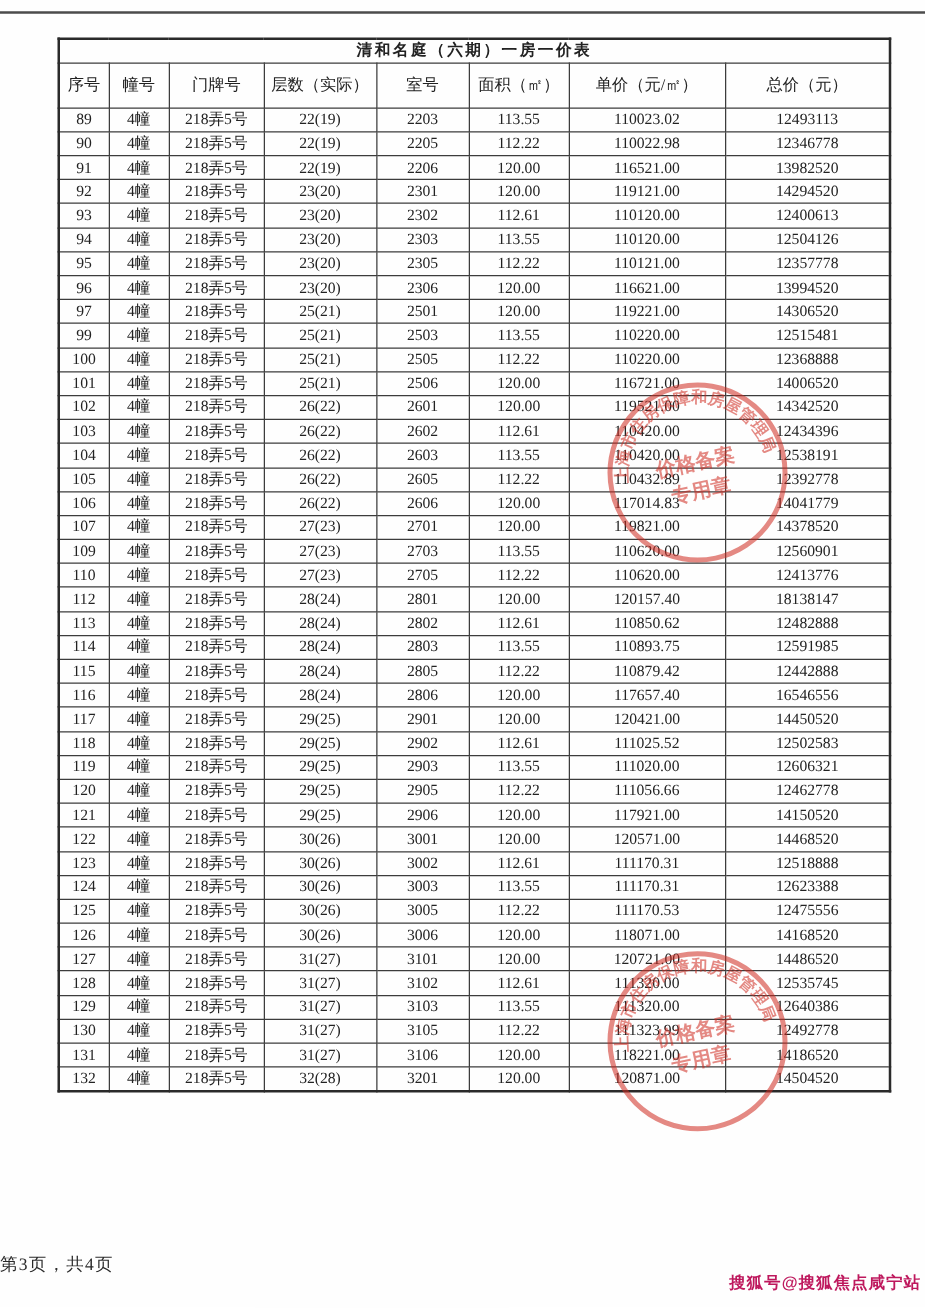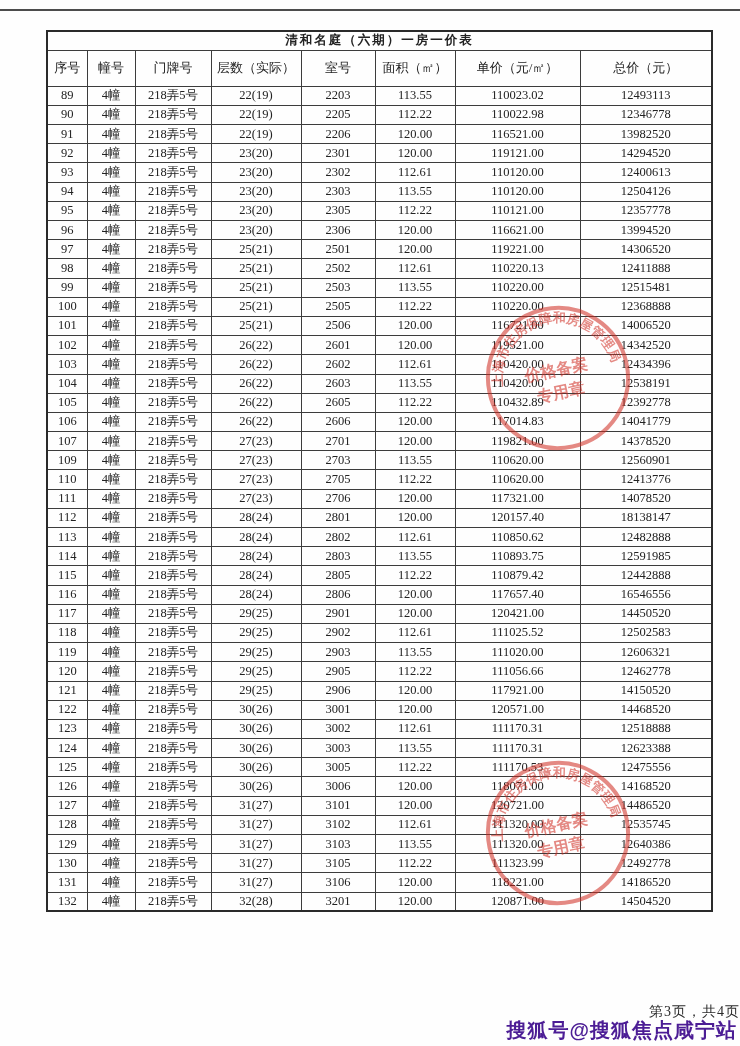--- a/index.html
+++ b/index.html
@@ -20,27 +20,27 @@
   table.price th, table.price td {
     border:1px solid #3c3c3c; text-align:center; vertical-align:middle;
     padding:0 2px; font-size:12.5px; height:19.2px; line-height:1.05;
     white-space:nowrap; overflow:hidden; color:#222;
   }
   .title-cell {
     font-size:20px; font-weight:bold; height:37px; letter-spacing:2px; color:#111;margin-top:46px;
   }
   tr.cols th { font-weight:normal; height:36px; font-size:13px; }
   .footer {
-    position:absolute; left:0; top:1003px; width:740px; text-align:right;
+    position:absolute; left:0; top:1003px; width:740px; text-align:left;
     font-size:14px; color:#2a2a2a; letter-spacing:1px;
   }
   .watermark {
     position:absolute; right:3px; top:1017px;
     font-family:"Liberation Sans","DejaVu Sans",sans-serif;
-    font-size:20px; font-weight:bold; color:#4c1d95; letter-spacing:1px;
+    font-size:13px; font-weight:bold; color:#be185d; letter-spacing:1px;
   }
   .stamp { position:absolute; pointer-events:none; opacity:0.55; }
   .stamp text { font-family:"Liberation Serif","DejaVu Serif",serif; font-weight:bold; }
 </style>
 </head>
 <body>
 
 <div class="page">
 
   <div class="top-rule"></div>
@@ -156,30 +156,20 @@
           <td>97</td>
           <td>4幢</td>
           <td>218弄5号</td>
           <td>25(21)</td>
           <td>2501</td>
           <td>120.00</td>
           <td>119221.00</td>
           <td>14306520</td>
         </tr>
         <tr>
-          <td>98</td>
-          <td>4幢</td>
-          <td>218弄5号</td>
-          <td>25(21)</td>
-          <td>2502</td>
-          <td>112.61</td>
-          <td>110220.13</td>
-          <td>12411888</td>
-        </tr>
-        <tr>
           <td>99</td>
           <td>4幢</td>
           <td>218弄5号</td>
           <td>25(21)</td>
           <td>2503</td>
           <td>113.55</td>
           <td>110220.00</td>
           <td>12515481</td>
         </tr>
         <tr>
@@ -274,30 +264,20 @@
         </tr>
         <tr>
           <td>110</td>
           <td>4幢</td>
           <td>218弄5号</td>
           <td>27(23)</td>
           <td>2705</td>
           <td>112.22</td>
           <td>110620.00</td>
           <td>12413776</td>
-        </tr>
-        <tr>
-          <td>111</td>
-          <td>4幢</td>
-          <td>218弄5号</td>
-          <td>27(23)</td>
-          <td>2706</td>
-          <td>120.00</td>
-          <td>117321.00</td>
-          <td>14078520</td>
         </tr>
         <tr>
           <td>112</td>
           <td>4幢</td>
           <td>218弄5号</td>
           <td>28(24)</td>
           <td>2801</td>
           <td>120.00</td>
           <td>120157.40</td>
           <td>18138147</td>

